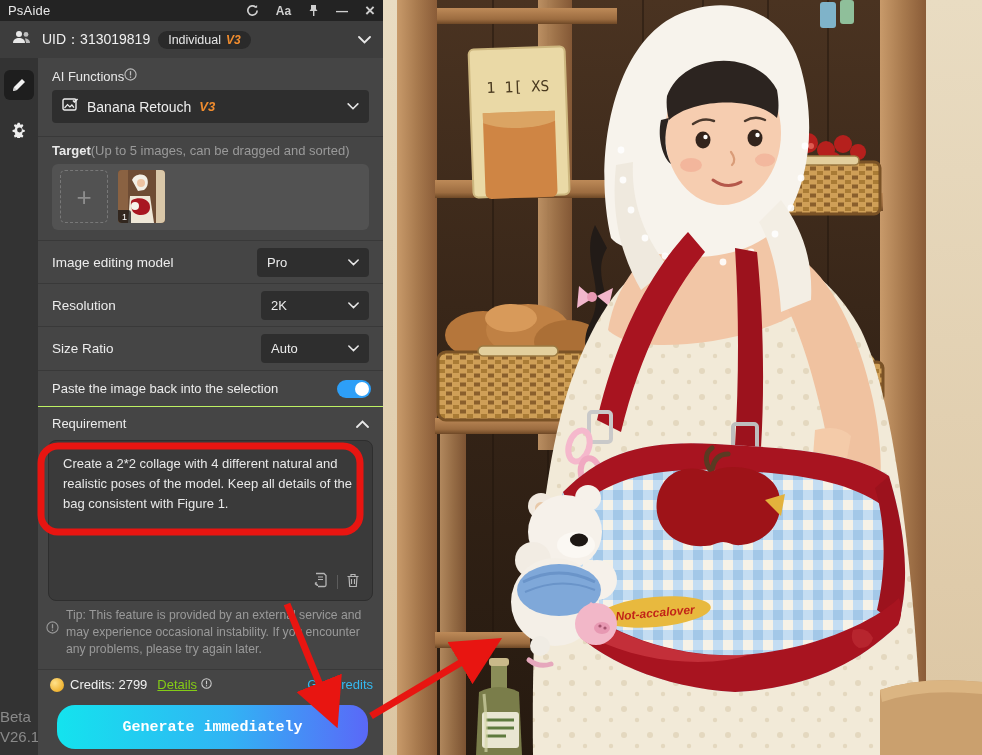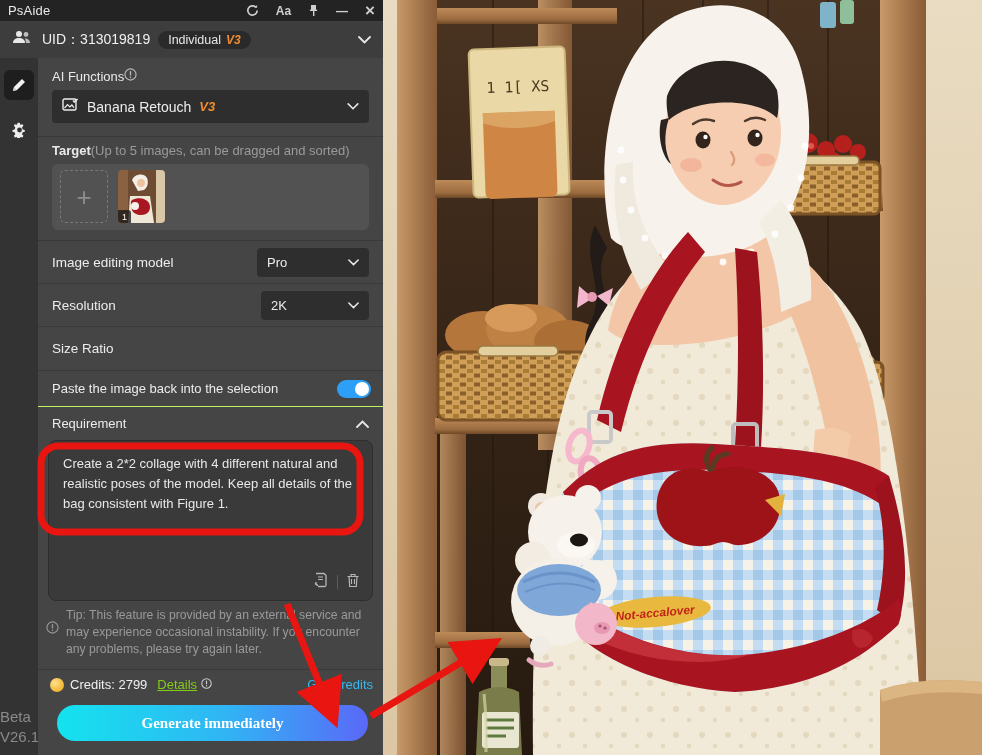--- a/index.html
+++ b/index.html
@@ -75,23 +75,23 @@
 
   .tip { position:absolute; left:8px; top:549px; width:330px; display:flex; gap:7px; color:#9a9a9a; font-size:12.2px; line-height:1.38; }
   .tip .tip-ico { flex:0 0 auto; margin-top:14px; }
 
   .credits-row { position:absolute; left:0; top:611px; width:345px; height:30px; border-top:1px solid #393939;
                  display:flex; align-items:center; padding:0 10px 0 12px; font-size:13px; color:#f0f0f0; }
   .coin { width:14px; height:14px; border-radius:50%; background:radial-gradient(circle at 35% 35%, #ffe18a, #f0b433 70%, #cf8f1e); margin-right:6px; }
   .details-link { margin-left:10px; text-decoration:underline; cursor:pointer; color:#84cc16; display:flex; align-items:center; gap:4px; }
   .get-credits { margin-left:auto; color:#35b9f0; font-size:13px; cursor:pointer; }
 
-  .generate-btn { position:absolute; left:19px; top:647px; width:311px; height:36px; border:none; border-radius:18px;
+  .generate-btn { position:absolute; left:19px; top:647px; width:311px; height:44px; border:none; border-radius:18px;
                   background:linear-gradient(90deg,#14e3ee 0%, #31b4f4 55%, #5a68f8 100%);
-                  color:#fff; font-size:15px; font-weight:bold; font-family:Liberation Serif, serif; cursor:pointer; }
+                  color:#fff; font-size:15px; font-weight:bold; font-family:Liberation Mono, monospace; cursor:pointer; }
 
   
   .photo { position:absolute; left:383px; top:0; width:599px; height:755px; }
   .photo svg { display:block; }
 
   
   .annotation { position:absolute; inset:0; pointer-events:none; }
 
   .chev svg { display:block; }
 </style>
@@ -234,20 +234,28 @@
         <span>2K</span>
         <span class="chev">
             <svg width="11" height="7" viewBox="0 0 13 8">
               <path d="M1 1l5.5 5.5L12 1" fill="none" stroke="#e8e8e8" stroke-width="1.8" stroke-linecap="round"></path>
             </svg>
           </span>
       </span>
     </div>
     <div class="setting-row" style="top:268px; height:44px;">
       <span>Size Ratio</span>
+      <span class="dd" style="width:108px;">
+        <span>Auto</span>
+        <span class="chev">
+            <svg width="11" height="7" viewBox="0 0 13 8">
+              <path d="M1 1l5.5 5.5L12 1" fill="none" stroke="#e8e8e8" stroke-width="1.8" stroke-linecap="round"></path>
+            </svg>
+          </span>
+      </span>
     </div>
 
     <div class="toggle-row">
       <span>Paste the image back into the selection</span>
       <span class="toggle">
           <span class="knob"></span>
         </span>
     </div>
 
     <div class="req-row">

